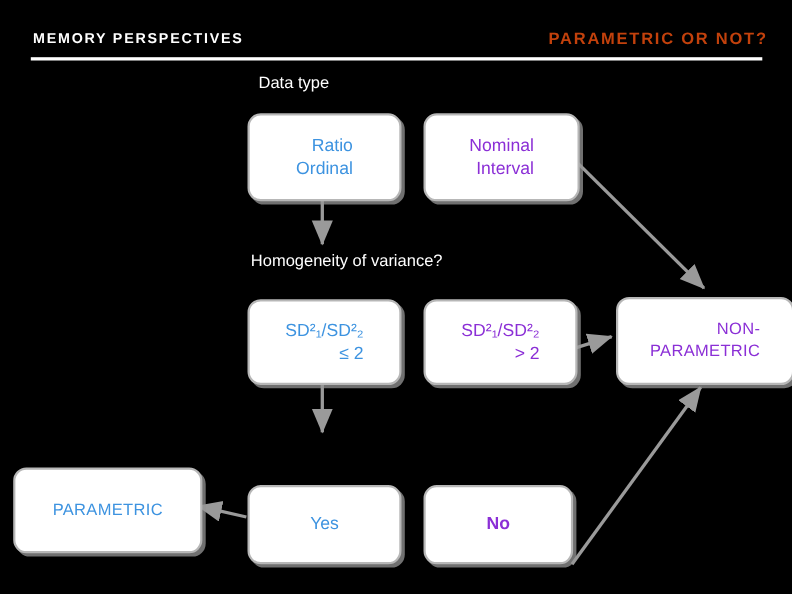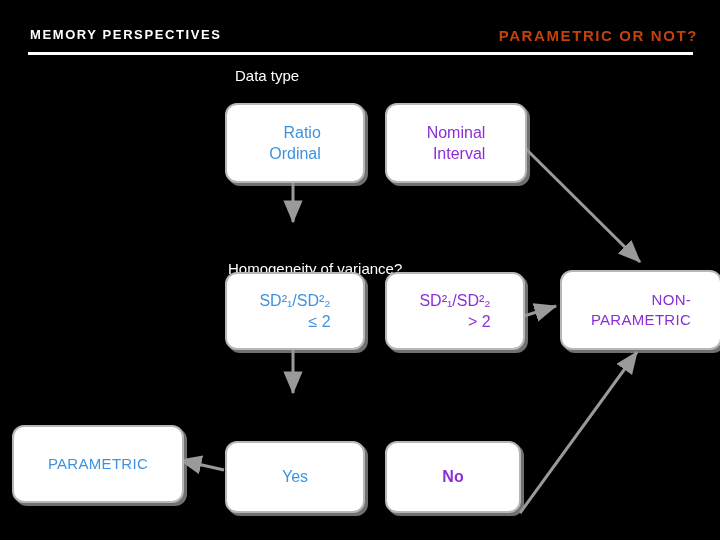--- a/index.html
+++ b/index.html
@@ -26,21 +26,21 @@
   .hdr-rule{
     position:absolute;left:28px;top:52px;width:665px;height:3px;
     background:#ffffff;
   }
 
   
   .label{
     position:absolute;color:#ffffff;font-size:15px;white-space:nowrap;
   }
   .lbl-datatype{left:235px;top:67px;}
-  .lbl-homog{left:228px;top:229px;margin-top:31px;}
+  .lbl-homog{left:228px;top:229px;}
   .lbl-normal{left:228px;top:400px;}
 
   
   .box{
     position:absolute;
     background:#ffffff;
     border:2px solid #b7b7b7;
     border-radius:12px;
     box-shadow:3px 3px 0 rgba(150,150,150,0.75);
     display:flex;align-items:center;justify-content:center;

